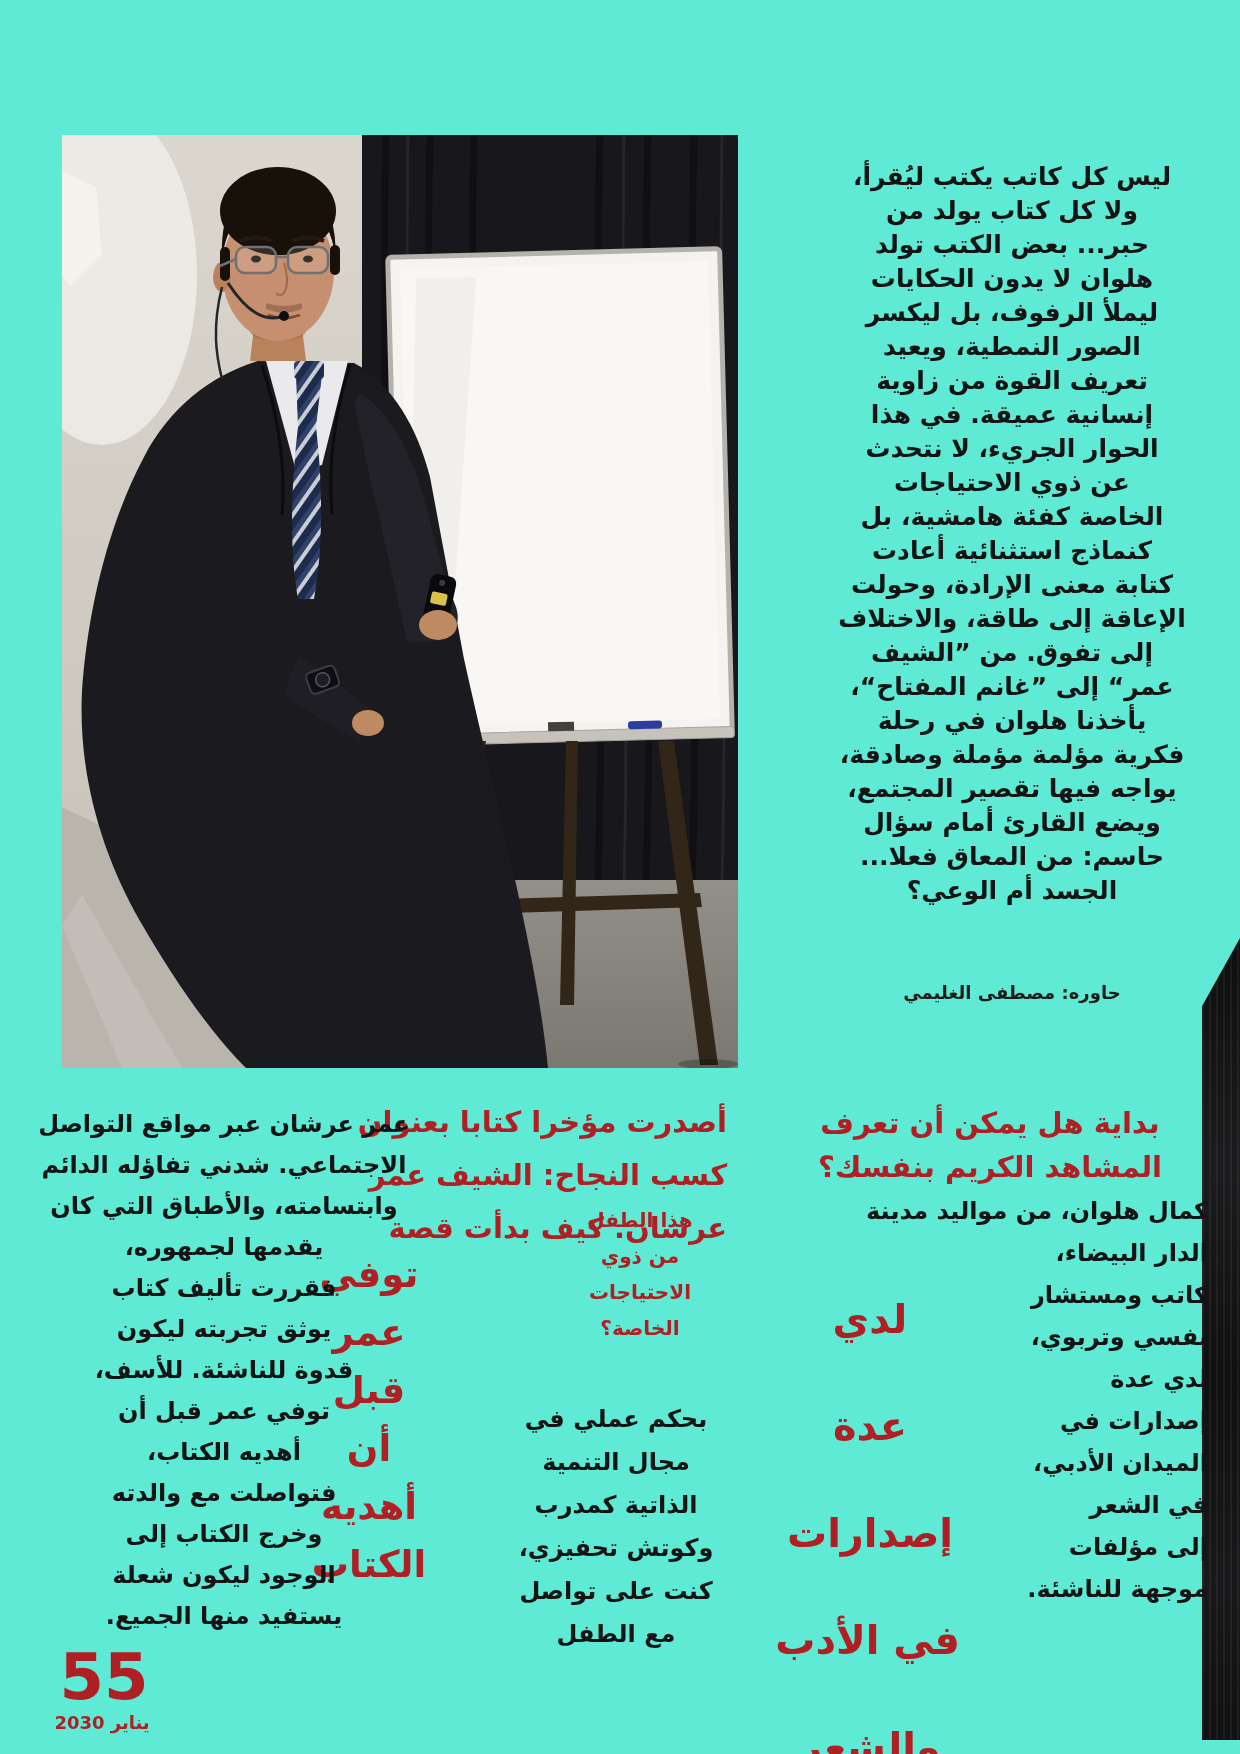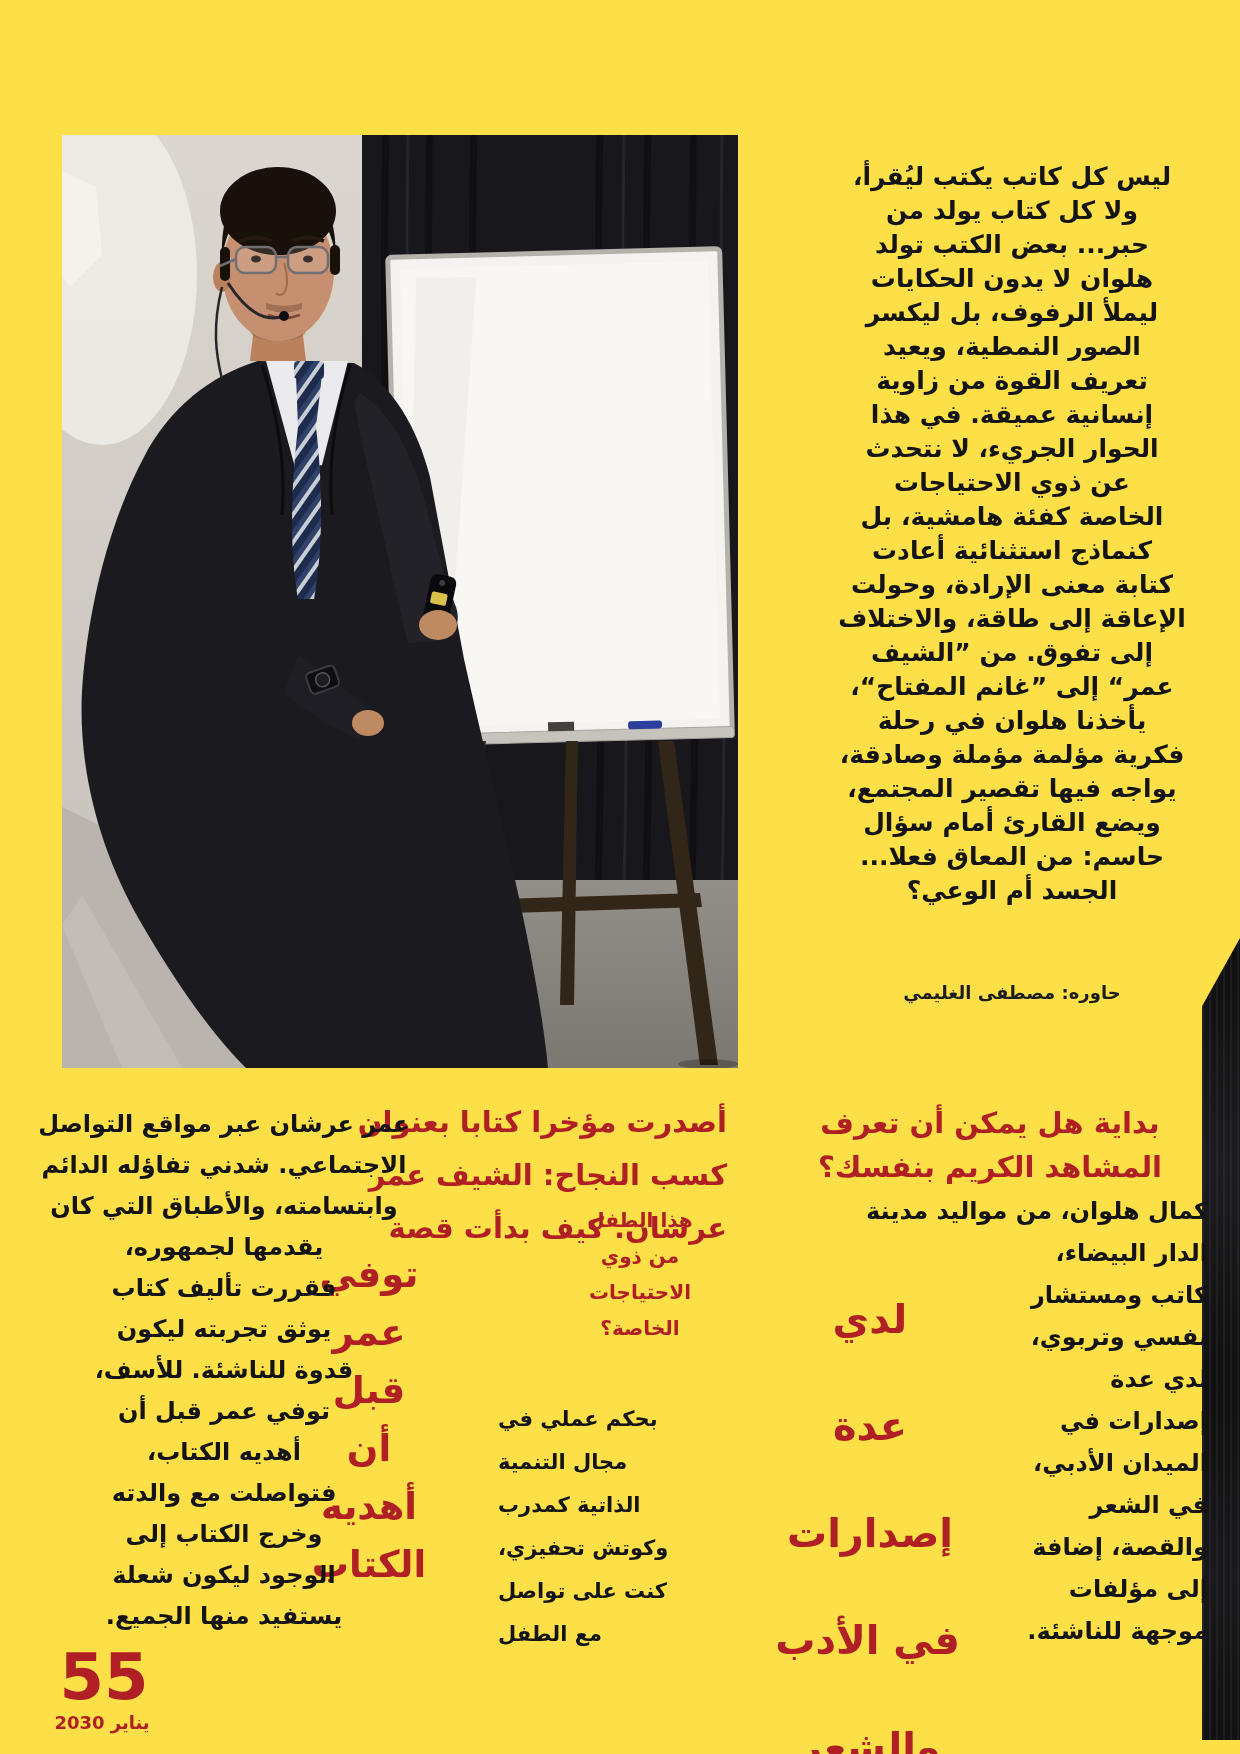--- a/index.html
+++ b/index.html
@@ -1,19 +1,19 @@
 <!DOCTYPE html>
 <html lang="ar" dir="rtl" style="--red: #b01f23;"><head>
 <meta charset="utf-8">
 <style>
   :root { --red:#b01f23; --ink:#141414; }
   html,body{margin:0;padding:0;background:#888;}
   .page{
     position:relative; width:1240px; height:1754px; margin:0 auto;
-    background:#fde047; overflow:hidden;
+    background:#5eead4; overflow:hidden;
     font-family:"DejaVu Sans", sans-serif; color:var(--ink);
   }
   .abs{position:absolute;}
   .tline{white-space:nowrap;}
 
   
   .photo{left:62px; top:135px; width:676px; height:933px; overflow:hidden; background:#cfcbc4;}
   .photo svg{display:block;}
 
   
@@ -40,21 +40,21 @@
 
   
   .pq1{left:780px; top:1242px; width:180px; text-align:center; font-weight:bold; font-size:40px;}
   .pq1 .tline{height:59px; line-height:59px;margin-top:48px;}
 
   
   .qa2-q{left:395px; top:1096px; width:332px; text-align:right; font-weight:bold; font-size:29px;}
   .qa2-q .tline{height:53px; line-height:53px;}
   .qa2-qt{left:548px; top:1202px; width:184px; text-align:center; font-weight:bold; font-size:20px;}
   .qa2-qt .tline{height:36px; line-height:36px;}
-  .qa2-a{left:498px; top:1398px; width:236px; text-align:left; font-weight:bold; font-size:21px;}
+  .qa2-a{left:498px; top:1398px; width:236px; text-align:center; font-weight:bold; font-size:24px;}
   .qa2-a .tline{height:43px; line-height:43px;}
 
   
   .pq2{left:288px; top:1246px; width:162px; text-align:center; font-weight:bold; font-size:37px;}
   .pq2 .tline{height:58px; line-height:58px;}
 
   
   .colL{left:38px; top:1104px; width:372px; text-align:center; font-weight:bold; font-size:24px;}
   .colL .tline{height:41px; line-height:41px;}
 
@@ -224,21 +224,20 @@
     </div>
   <div class="abs qa1-a" dir="rtl">
       <div class="tline">كمال هلوان، من مواليد مدينة</div>
       <div class="tline">الدار البيضاء،</div>
       <div class="tline">كاتب ومستشار</div>
       <div class="tline">نفسي وتربوي،</div>
       <div class="tline">لدي عدة</div>
       <div class="tline">إصدارات في</div>
       <div class="tline">الميدان الأدبي،</div>
       <div class="tline">في الشعر</div>
-      <div class="tline">والقصة، إضافة</div>
       <div class="tline">إلى مؤلفات</div>
       <div class="tline">موجهة للناشئة.</div>
     </div>
 
   <div class="abs pq1 red" dir="rtl">
       <div class="tline">لدي</div>
       <div class="tline">عدة</div>
       <div class="tline">إصدارات</div>
       <div class="tline">في الأدب</div>
       <div class="tline">والشعر</div>

